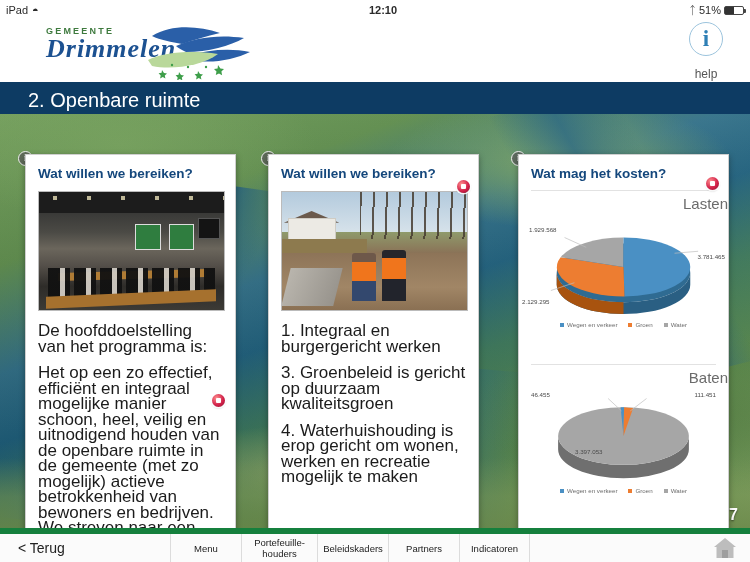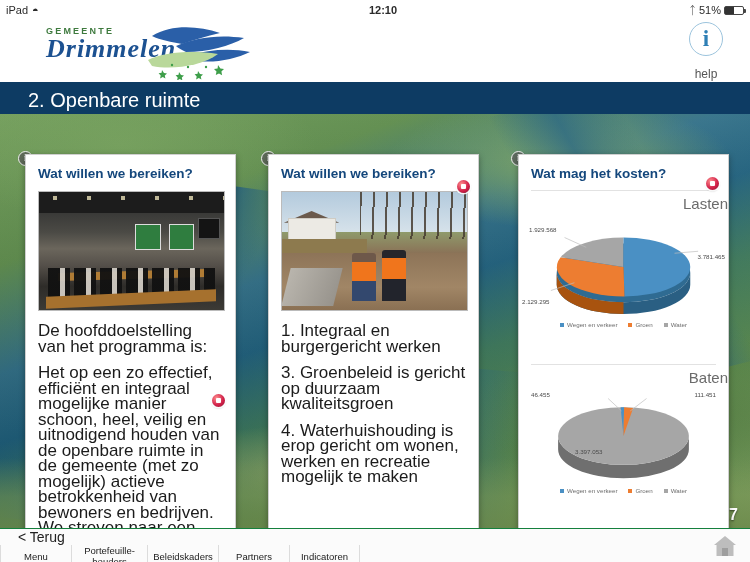--- a/index.html
+++ b/index.html
@@ -274,22 +274,22 @@
     display: inline-block; width: 4px; height: 4px; margin-right: 3px;
     vertical-align: middle;
   }
   .lbl {
     position: absolute; font-size: 6.2px; color: #4a4a4a; white-space: nowrap;
   }
 
   
   .bottombar {
     position: absolute; top: 528px; left: 0; width: 750px; height: 34px;
-    background: #fbfbfb; border-top: 1px solid #15803d;
-    display: flex; align-items: stretch; flex-direction: column;
+    background: #fbfbfb; border-top: 6px solid #15803d;
+    display: flex; align-items: stretch;
   }
   .back-btn {
     width: 170px; display: flex; align-items: center; padding-left: 18px;
     font-size: 14px; color: #222; cursor: pointer;
   }
   .navtabs { display: flex; align-items: stretch; }
   .navtab {
     width: 71px; border-left: 1px solid #dcdcdc;
     display: flex; align-items: center; justify-content: center;
     text-align: center; font-size: 9.5px; line-height: 11px; color: #222;

